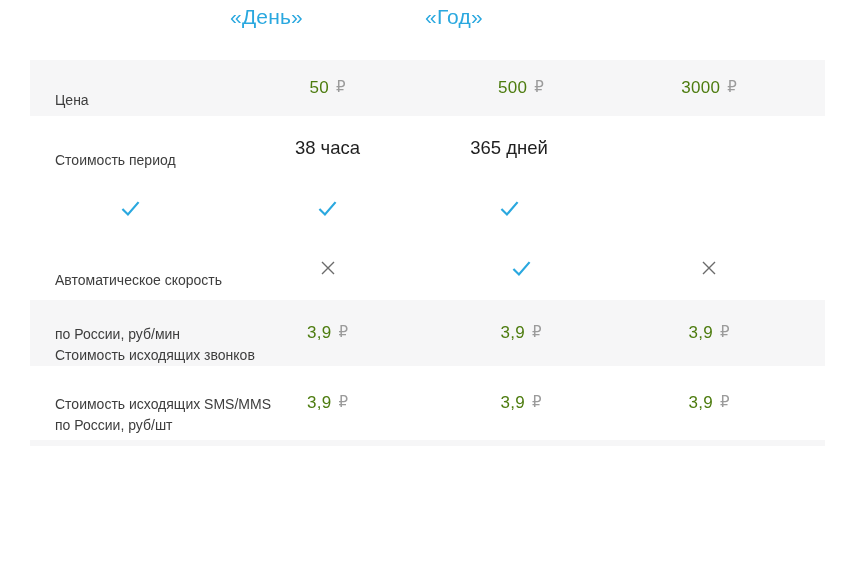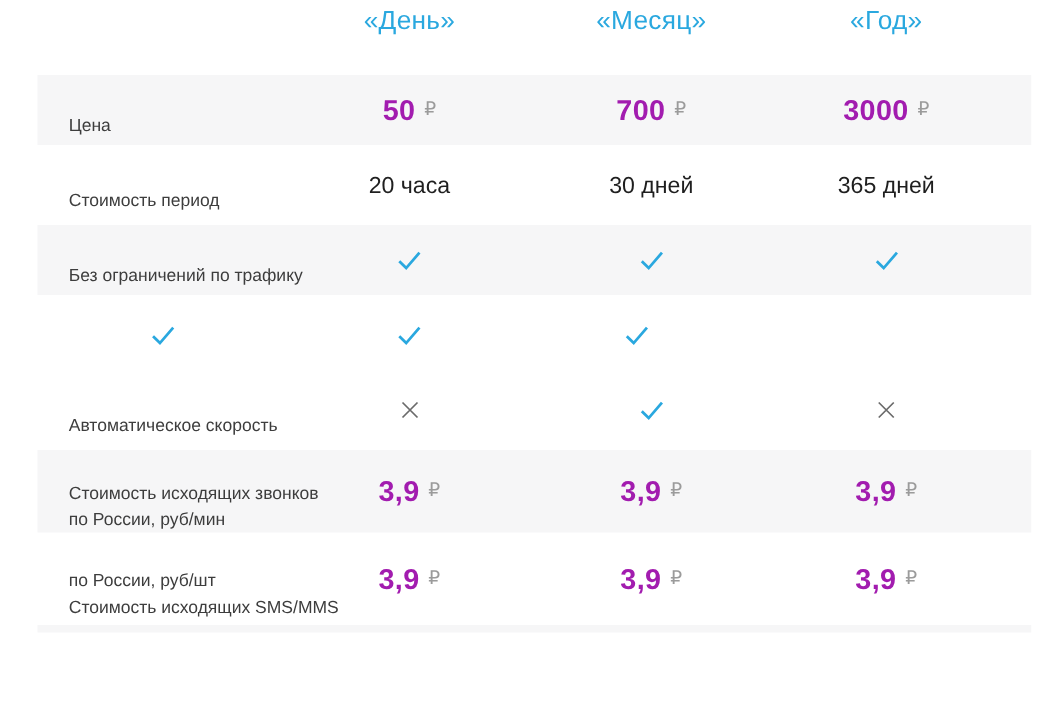--- a/index.html
+++ b/index.html
@@ -22,21 +22,21 @@
     width:795px;
     margin-left:30px;
   }
   
   .header-row{
     height:60px;
     align-items:start;
     padding-top:5px;
   }
   .col-head{
-    text-align:center;
+    text-align:left;
     font-size:21px;
     color:var(--accent);
     letter-spacing:.2px;
     cursor:pointer;
   }
   .col-head.last{padding-right:24px;}
   
   .row{
     min-height:56px;
     margin-bottom:4px;
@@ -57,23 +57,23 @@
     white-space:nowrap;
     font-size:14px;
     color:#3d3d3d;
     line-height:1.5;
   }
   .text-val{
     font-size:18.5px;
     color:#1f1f1f;
   }
   .amount{
-    font-size:23px;
-    font-weight:700;
-    color:#a21caf;
+    font-size:17px;
+    font-weight:400;
+    color:#4d7c0f;
     letter-spacing:.3px;
   }
   .rub{
     font-size:15px;
     color:#9b9b9b;
     margin-left:7px;
     position:relative;
     top:-1px;
     font-family:"DejaVu Sans","Liberation Sans",sans-serif;
   }
@@ -86,77 +86,53 @@
   }
 </style>
 </head>
 <body>
 
 <div class="table">
 
   <div class="grid-row header-row">
     <div></div>
     <div class="col-head">«День»</div>
-    <div class="col-head">«Месяц»</div>
     <div class="col-head last">«Год»</div>
   </div>
 
   <div class="grid-row row gray">
     <div class="cell label-cell">
       <div class="label-lines">
           <div class="lbl-line">Цена</div>
         </div>
     </div>
     <div class="cell">
       <span class="amount">50</span>
       <span class="rub">₽</span>
     </div>
     <div class="cell">
-      <span class="amount">700</span>
+      <span class="amount">500</span>
       <span class="rub">₽</span>
     </div>
     <div class="cell last">
       <span class="amount">3000</span>
       <span class="rub">₽</span>
     </div>
   </div>
 
   <div class="grid-row row">
     <div class="cell label-cell">
       <div class="label-lines">
           <div class="lbl-line">Стоимость период</div>
         </div>
     </div>
-    <div class="cell text-val">20 часа</div>
-    <div class="cell text-val">30 дней</div>
+    <div class="cell text-val">38 часа</div>
     <div class="cell text-val last">365 дней</div>
   </div>
 
-  <div class="grid-row row gray">
-    <div class="cell label-cell">
-      <div class="label-lines">
-          <div class="lbl-line">Без ограничений по трафику</div>
-        </div>
-    </div>
-    <div class="cell">
-      <svg class="icon-check" width="21" height="17" viewBox="0 0 24 20">
-          <path d="M2.5 10.5 L9 17 L21.5 2.5" fill="none" stroke="currentColor" stroke-width="2.6"></path>
-        </svg>
-    </div>
-    <div class="cell">
-      <svg class="icon-check" width="21" height="17" viewBox="0 0 24 20">
-          <path d="M2.5 10.5 L9 17 L21.5 2.5" fill="none" stroke="currentColor" stroke-width="2.6"></path>
-        </svg>
-    </div>
-    <div class="cell last">
-      <svg class="icon-check" width="21" height="17" viewBox="0 0 24 20">
-          <path d="M2.5 10.5 L9 17 L21.5 2.5" fill="none" stroke="currentColor" stroke-width="2.6"></path>
-        </svg>
-    </div>
-  </div>
 
   <div class="grid-row row">
     <div class="cell">
       <svg class="icon-check" width="21" height="17" viewBox="0 0 24 20">
           <path d="M2.5 10.5 L9 17 L21.5 2.5" fill="none" stroke="currentColor" stroke-width="2.6"></path>
         </svg>
     </div>
     <div class="cell">
       <svg class="icon-check" width="21" height="17" viewBox="0 0 24 20">
           <path d="M2.5 10.5 L9 17 L21.5 2.5" fill="none" stroke="currentColor" stroke-width="2.6"></path>
@@ -189,43 +165,43 @@
     <div class="cell last">
       <svg class="icon-cross" width="16" height="16" viewBox="0 0 16 16">
           <path d="M2 2 L14 14 M14 2 L2 14" fill="none" stroke="currentColor" stroke-width="1.4"></path>
         </svg>
     </div>
   </div>
 
   <div class="grid-row row gray tall2">
     <div class="cell label-cell">
       <div class="label-lines">
+        <div class="lbl-line">по России, руб/мин</div>
         <div class="lbl-line">Стоимость исходящих звонков</div>
-        <div class="lbl-line">по России, руб/мин</div>
       </div>
     </div>
     <div class="cell">
       <span class="amount">3,9</span>
       <span class="rub">₽</span>
     </div>
     <div class="cell">
       <span class="amount">3,9</span>
       <span class="rub">₽</span>
     </div>
     <div class="cell last">
       <span class="amount">3,9</span>
       <span class="rub">₽</span>
     </div>
   </div>
 
   <div class="grid-row row tall2">
     <div class="cell label-cell">
       <div class="label-lines">
+        <div class="lbl-line">Стоимость исходящих SMS/MMS</div>
         <div class="lbl-line">по России, руб/шт</div>
-        <div class="lbl-line">Стоимость исходящих SMS/MMS</div>
       </div>
     </div>
     <div class="cell">
       <span class="amount">3,9</span>
       <span class="rub">₽</span>
     </div>
     <div class="cell">
       <span class="amount">3,9</span>
       <span class="rub">₽</span>
     </div>

